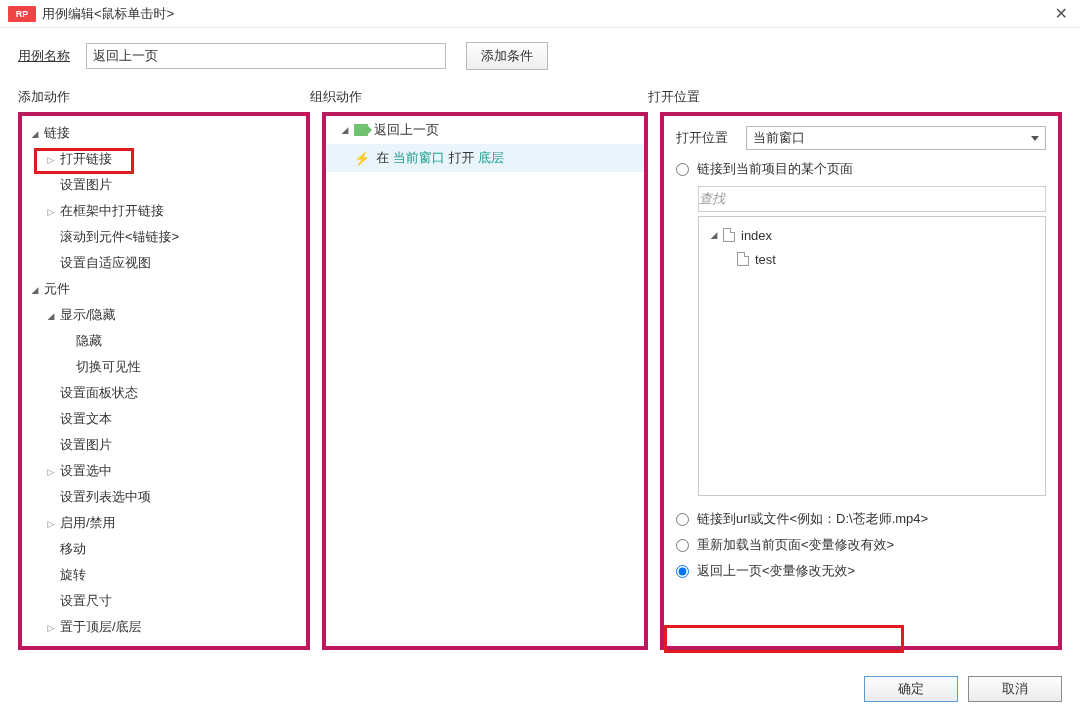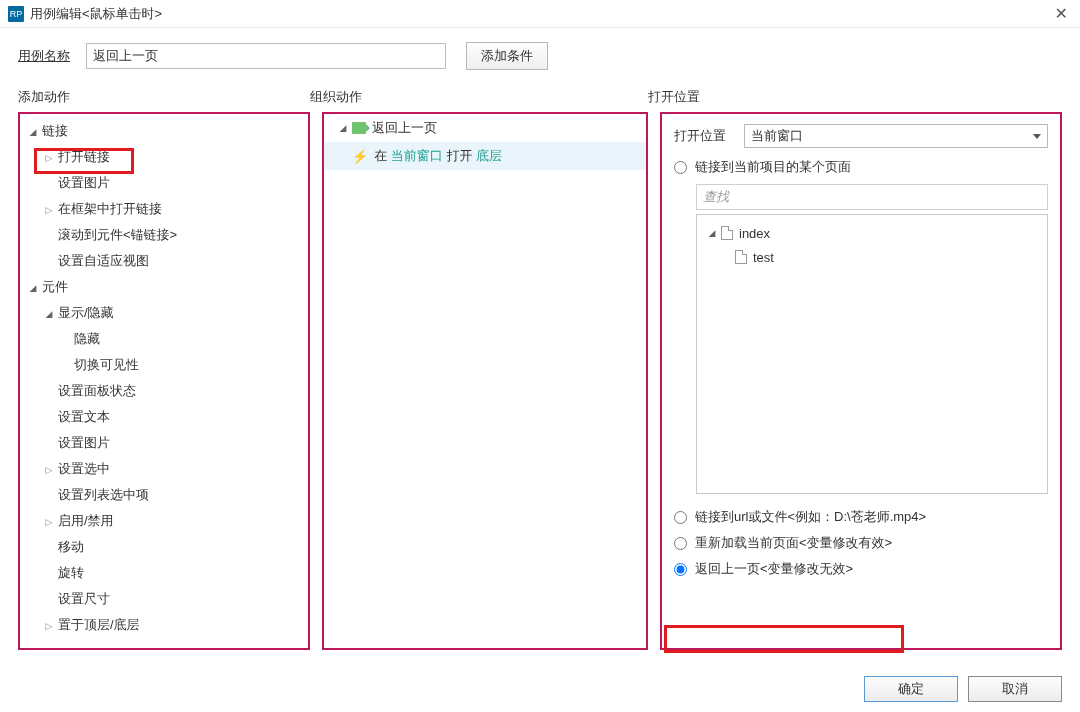--- a/index.html
+++ b/index.html
@@ -1,31 +1,31 @@
 <!DOCTYPE html>
 <html><head>
 <meta charset="utf-8">
 <style>
 * { box-sizing: border-box; margin: 0; padding: 0; font-family: "Microsoft YaHei", "SimSun", Arial, sans-serif; font-size: 13px; color: #333; }
 body { background: #fff; width: 1080px; height: 712px; overflow: hidden; position: relative; }
 .titlebar { height: 28px; display: flex; align-items: center; padding: 0 8px; border-bottom: 1px solid #e8e8e8; }
-.titlebar .logo { width: 16px; height: 16px; background: #0369a1; display: inline-flex; align-items: center; justify-content: center; color: #fff; font-size: 9px; font-weight: normal; margin-right: 6px; border-radius: 1px; }
+.titlebar .logo { width: 28px; height: 16px; background: #ef4444; display: inline-flex; align-items: center; justify-content: center; color: #fff; font-size: 9px; font-weight: bold; margin-right: 6px; border-radius: 1px; }
 .titlebar .title { flex: 1; }
 .titlebar .close { font-size: 16px; color: #555; cursor: pointer; padding: 0 4px; }
 .row-name { display: flex; align-items: center; padding: 14px 18px 8px 18px; }
 .row-name label { margin-right: 16px; text-decoration: underline; }
 .row-name input.case-name { width: 360px; height: 26px; border: 1px solid #bcbcbc; padding: 0 6px; background: #fff; margin-right: 20px; }
 .row-name button.addcond { height: 28px; padding: 0 14px; border: 1px solid #b8b8b8; background: linear-gradient(#fdfdfd,#efefef); cursor: pointer; }
 .section-labels { display: flex; padding: 10px 18px 6px 18px; }
 .section-labels > div { flex: 0 0 auto; }
 .sec-add { width: 292px; }
 .sec-org { width: 338px; }
 .sec-cfg { flex: 1; }
 .panels { display: flex; padding: 0 18px 10px 18px; }
-.panel { border: 2px solid #be185d; background: #fff; position: relative; }
+.panel { border: 4px solid #be185d; background: #fff; position: relative; }
 .panel-add { width: 292px; height: 538px; display: flex; }
 .panel-org { width: 326px; height: 538px; margin-left: 12px; }
 .panel-cfg { flex: 1; height: 538px; margin-left: 12px; padding: 10px 12px 10px 12px; overflow: hidden; }
 
 
 .tree-scroll { flex: 1; overflow-y: auto; overflow-x: hidden; padding: 4px 0; position: relative; }
 .tree-scroll::-webkit-scrollbar { width: 17px; }
 .tree-scroll::-webkit-scrollbar-track { background: #f0f0f0; border-left: 1px solid #dcdcdc; }
 .tree-scroll::-webkit-scrollbar-thumb { background: #c8c8c8; border: 1px solid #a8a8a8; }
 .tree-item { display: flex; align-items: center; height: 26px; padding-left: 6px; white-space: nowrap; cursor: default; }
@@ -49,21 +49,21 @@
 .org-row .g { color: #1f9e8e; }
 .org-arrow { width:14px; text-align:center; color:#636363; font-size:9px; margin-right:2px; }
 
 
 .cfg-row { display:flex; align-items:center; margin-bottom:10px; }
 .cfg-row label.lbl { width: 70px; }
 .cfg-select { flex:1; height:24px; border:1px solid #b8b8b8; background:#fff; padding: 0 22px 0 6px; position:relative; display:flex; align-items:center; }
 .cfg-select::after { content:""; position:absolute; right:6px; top:9px; width:0;height:0;border-left:4px solid transparent;border-right:4px solid transparent;border-top:5px solid #555; }
 .radio-row { display:flex; align-items:center; margin: 6px 0 8px 0; }
 .radio-row input[type=radio] { margin-right: 8px; }
-.search-box { margin-left: 22px; height:26px; border:1px solid #cfcfcf; display:flex; align-items:center; padding:0 6px; margin-bottom:4px; }
+.search-box { margin-left: 22px; height:26px; border:1px solid #cfcfcf; display:flex; align-items:center; padding:0 0; margin-bottom:4px; }
 .search-box span { color:#9a9a9a; font-style: italic; }
 .pages-box { margin-left: 22px; height: 280px; border:1px solid #c8c8c8; padding:6px 4px; overflow:auto; }
 .pages-box .p-row { display:flex; align-items:center; height:24px; }
 .page-icon { width:12px; height:14px; border:1px solid #9a9a9a; background:#fff; display:inline-block; margin-right:6px; position:relative; }
 .page-icon::after { content:""; position:absolute; right:-1px; top:-1px; width:4px; height:4px; background:#fff; border-left:1px solid #9a9a9a; border-bottom:1px solid #9a9a9a; }
 .hyperlink-row { display:flex; align-items:center; margin-left:0; margin-top:6px; margin-bottom:8px; }
 .hyperlink-row .hl-lbl { width: 64px; margin-left:22px; }
 .hl-input { flex:1; height:26px; border:1px solid #d8d8d8; background:#f7f7f7; display:flex; align-items:center; padding:0 6px; color:#aaa; font-style:italic; position:relative; }
 .fx { position:absolute; right:4px; top:4px; color:#bbb; font-style:italic; font-size:12px; }
 .redbox2 { position:absolute; left:664px; top:625px; width:240px; height:28px; border:3px solid #e11b1f; pointer-events:none; }

